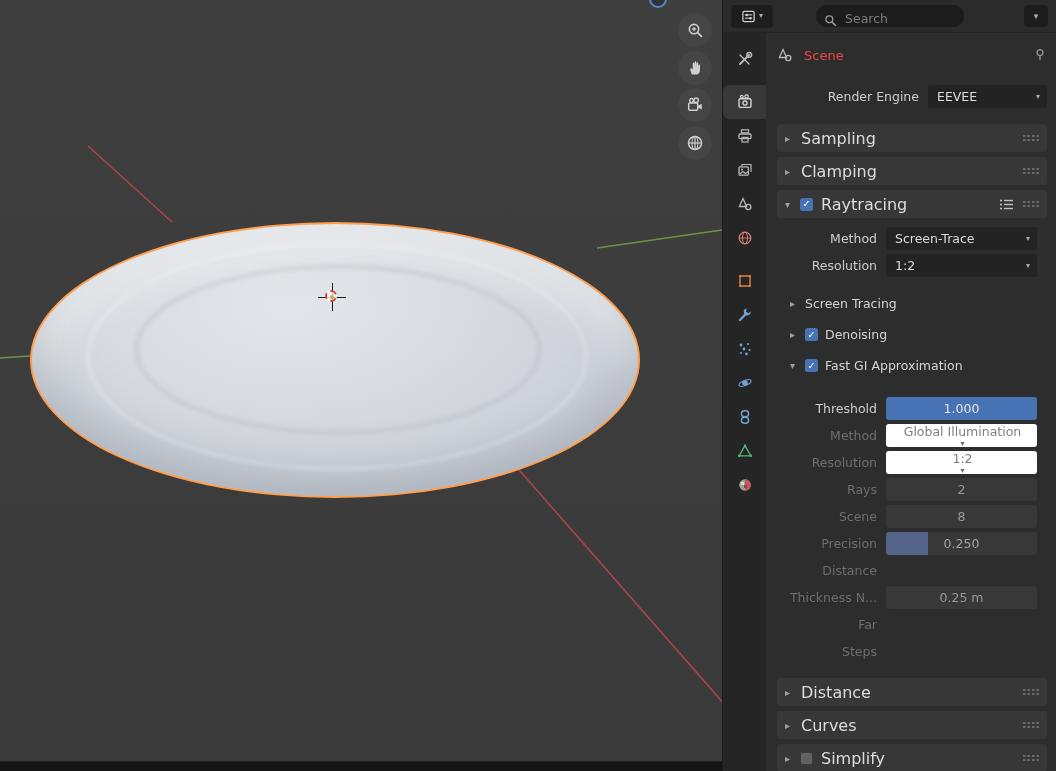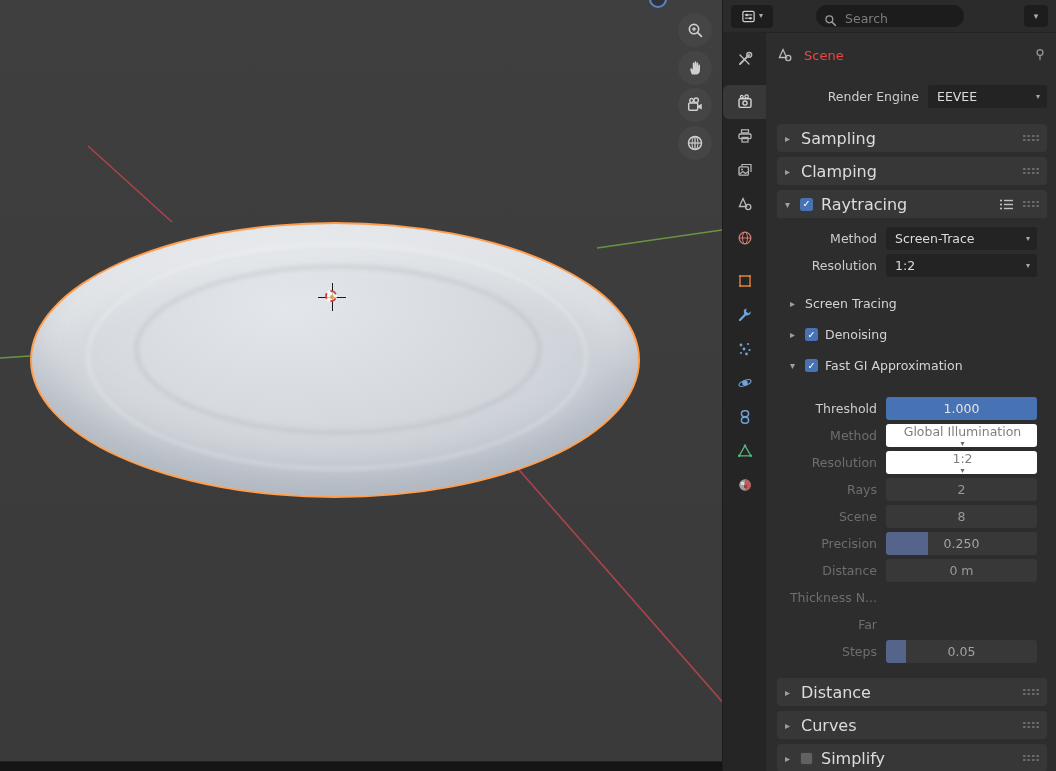--- a/index.html
+++ b/index.html
@@ -418,36 +418,32 @@
             </div>
             <div class="row dis">
               <div class="lbl">Precision</div>
               <div class="fld slider">
                 <div class="fill" style="width:28%"></div>
                 <span>0.250</span>
               </div>
             </div>
             <div class="row dis">
               <div class="lbl">Distance</div>
+            </div>
+            <div class="row dis">
+              <div class="lbl">Thickness N...</div>
               <div class="fld valuefield">
-                <span>0 m</span>
-              </div>
-            </div>
-            <div class="row dis">
-              <div class="lbl">Thickness N...</div>
+                <span>0.25 m</span>
+              </div>
             </div>
             <div class="row dis">
               <div class="lbl">Far</div>
             </div>
             <div class="row dis">
               <div class="lbl">Steps</div>
-              <div class="fld slider">
-                <div class="fill" style="width:13%"></div>
-                <span>0.05</span>
-              </div>
             </div>
           </div>
 
           <div class="panel-header">
             <span class="chev">▸</span>
             <span class="panel-title">Distance</span>
             <span class="hdr-right">
                 <span class="drag-dots"></span>
               </span>
           </div>

